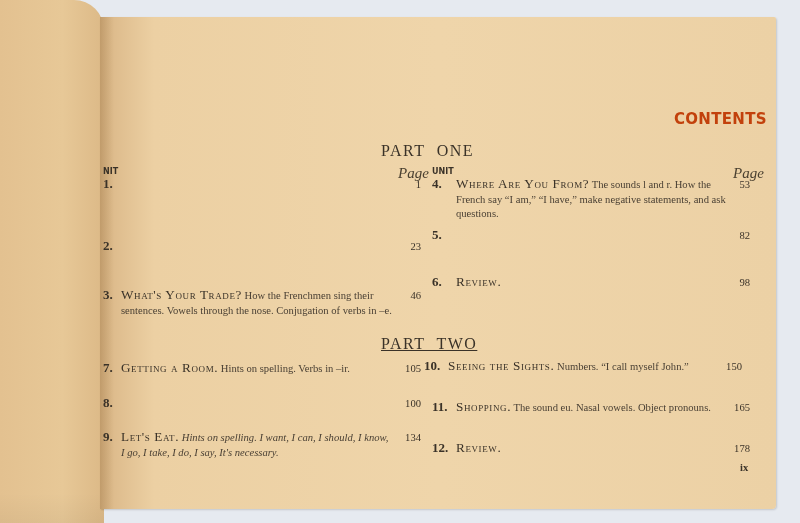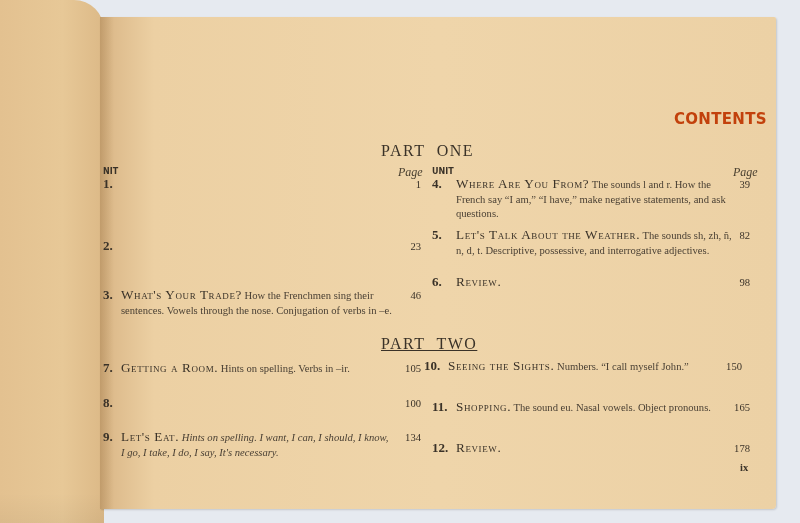--- a/index.html
+++ b/index.html
@@ -4,21 +4,21 @@
 <style>
   html,body{margin:0;padding:0;}
   body{width:800px;height:523px;overflow:hidden;background:#e6eaf0;position:relative;font-family:"Liberation Serif","DejaVu Serif",serif;}
   .left-page{position:absolute;left:0;top:0;width:104px;height:523px;background:linear-gradient(90deg,#e3c190 0%,#e7c897 60%,#dcb987 100%);border-radius:0 30px 0 0;}
   .left-page:after{content:"";position:absolute;left:0;bottom:0;width:104px;height:30px;background:linear-gradient(180deg,rgba(0,0,0,0) 0%,rgba(0,0,0,0.04) 100%);}
   .right-page{position:absolute;left:100px;top:17px;width:676px;height:492px;background:linear-gradient(90deg,#d9b585 0%,#ecd0a3 8%,#efd5aa 50%,#ecd1a5 100%);border-radius:0 2px 4px 0;box-shadow:1px 1px 2px rgba(0,0,0,0.15);}
   .gutter{position:absolute;left:100px;top:17px;width:14px;height:492px;background:linear-gradient(90deg,rgba(120,80,30,0.25),rgba(120,80,30,0));}
   .contents-title{position:absolute;left:674px;top:110px;font-family:"DejaVu Sans","Liberation Sans",sans-serif;font-size:15px;font-weight:bold;color:#c2410c;letter-spacing:0.3px;}
   .part-heading{position:absolute;font-size:16px;color:#3a3228;letter-spacing:1.5px;word-spacing:6px;}
   .col-label{position:absolute;font-size:8px;font-family:"DejaVu Sans","Liberation Sans",sans-serif;font-weight:bold;color:#3a3228;}
-  .page-label{position:absolute;font-size:12px;font-style:italic;color:#4a4030;}
+  .page-label{position:absolute;font-size:15px;font-style:italic;color:#4a4030;}
   .entry{position:absolute;width:326px;font-size:10.6px;line-height:14.6px;color:#4a4034;}
   .entry .num{position:absolute;left:0;top:0;font-size:13px;font-weight:bold;color:#3a3228;}
   .entry .body{margin-left:18px;width:272px;}
   .entry .title{font-variant:small-caps;font-size:13.2px;letter-spacing:0.6px;color:#3a3228;}
   .entry .pg{position:absolute;right:8px;top:1px;font-size:10.6px;color:#3a3228;}
   .entry.r .body{margin-left:24px;width:280px;}
   .roman{position:absolute;left:740px;top:462px;font-size:10.5px;font-weight:bold;color:#3a3228;}
 </style>
 </head>
 <body>
@@ -45,25 +45,24 @@
 </div>
 <div class="entry" style="left:103px;top:288px;">
   <span class="num">3.</span>
   <div class="body"><span class="title">What's Your Trade?</span> <span>How the Frenchmen sing their sentences. Vowels through the nose. Conjugation of verbs in –e.</span></div>
   <span class="pg">46</span>
 </div>
 
 <div class="entry r" style="left:432px;top:177px;">
   <span class="num">4.</span>
   <div class="body"><span class="title">Where Are You From?</span> <span>The sounds l and r. How the French say “I am,” “I have,” make negative statements, and ask questions.</span></div>
-  <span class="pg">39</span>
+  <span class="pg">53</span>
 </div>
 <div class="entry r" style="left:432px;top:228px;">
   <span class="num">5.</span>
-  <div class="body"><span class="title">Let's Talk About the Weather.</span> <span>The sounds sh, zh, ñ, n, d, t. Descriptive, possessive, and interrogative adjectives.</span></div>
   <span class="pg">82</span>
 </div>
 <div class="entry r" style="left:432px;top:275px;">
   <span class="num">6.</span>
   <div class="body"><span class="title">Review.</span></div>
   <span class="pg">98</span>
 </div>
 
 <div class="part-heading" style="left:381px;top:335px;text-decoration:underline;">PART TWO</div>
 

